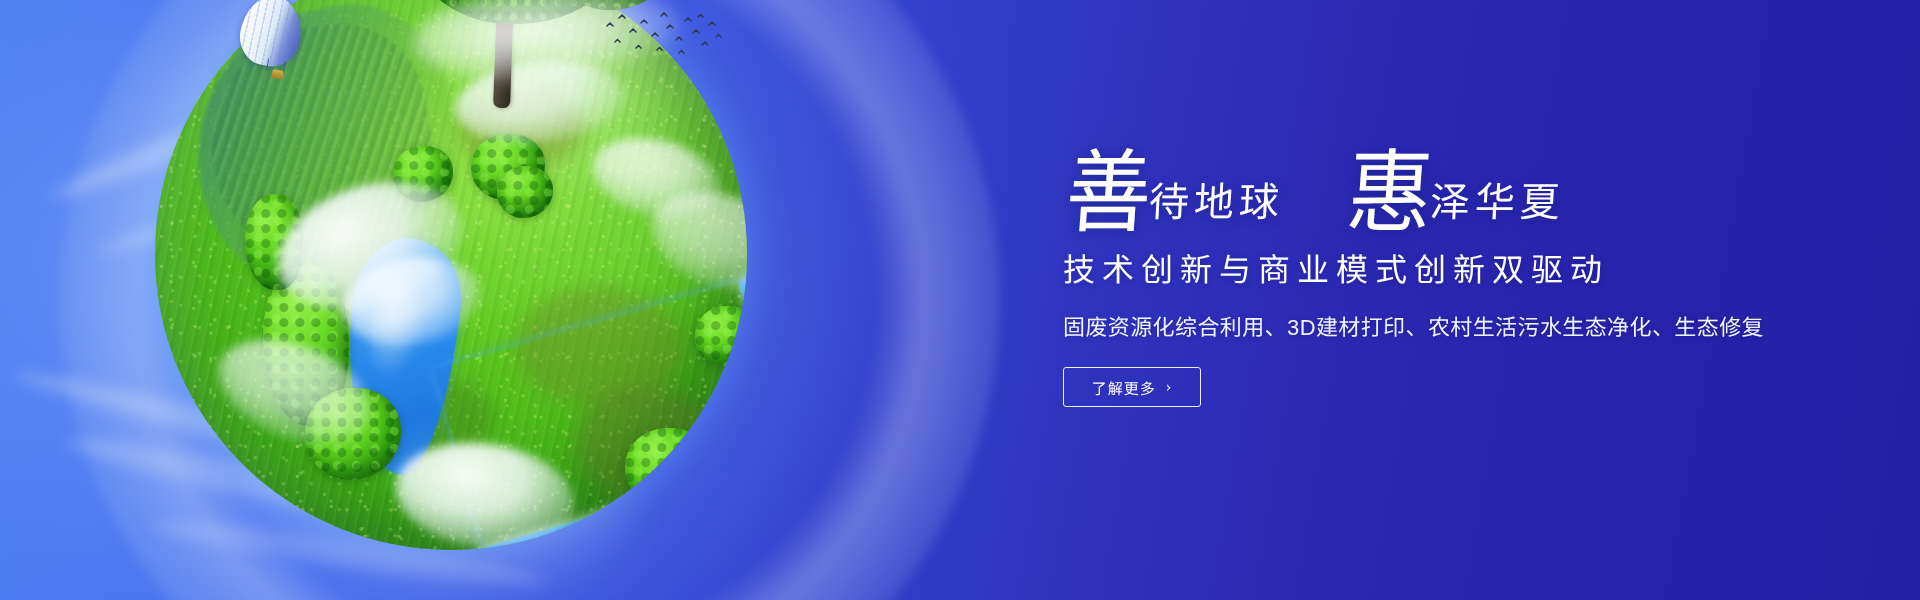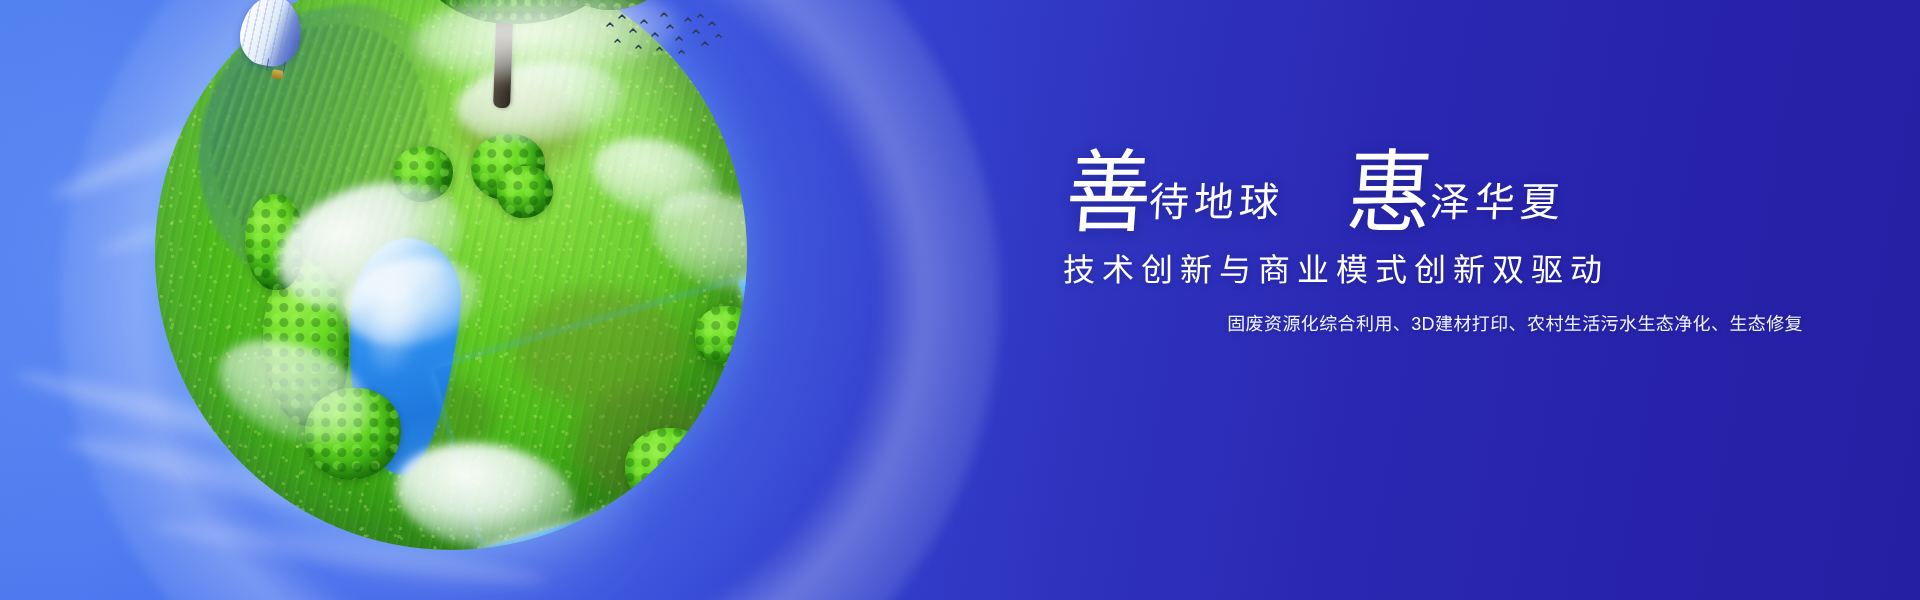--- a/index.html
+++ b/index.html
@@ -418,26 +418,25 @@
     color: #ffffff;
     font-size: 32px;
     font-weight: 400;
     letter-spacing: 7px;
     white-space: nowrap;
     text-shadow: 0 1px 6px rgba(10,20,90,0.35);
   }
   .description {
     margin-top: 19px;
     color: #f2f5ff;
-    font-size: 18px;
+    font-size: 22px;
     font-weight: 400;
     letter-spacing: 0.4px;
     white-space: nowrap;
     text-shadow: 0 1px 5px rgba(10,20,90,0.30);
-    text-align: right;
   }
   .cta {
     display: inline-flex;
     align-items: center;
     justify-content: center;
     gap: 10px;
     margin-top: 26px;
     width: 138px;
     height: 40px;
     border: 1px solid rgba(255,255,255,0.92);
@@ -582,15 +581,19 @@
       <span class="cal-big">善</span>
       <span class="cal-small">待地球</span>
       <span class="headline-gap"></span>
       <span class="cal-big">惠</span>
       <span class="cal-small">泽华夏</span>
     </div>
 
     <div class="subtitle">技术创新与商业模式创新双驱动</div>
     <div class="description">固废资源化综合利用、3D建材打印、农村生活污水生态净化、生态修复</div>
 
+    <div class="cta">
+      <span>了解更多</span>
+      <span class="chev">›</span>
+    </div>
   </div>
 
 </div>
 
 </body></html>

